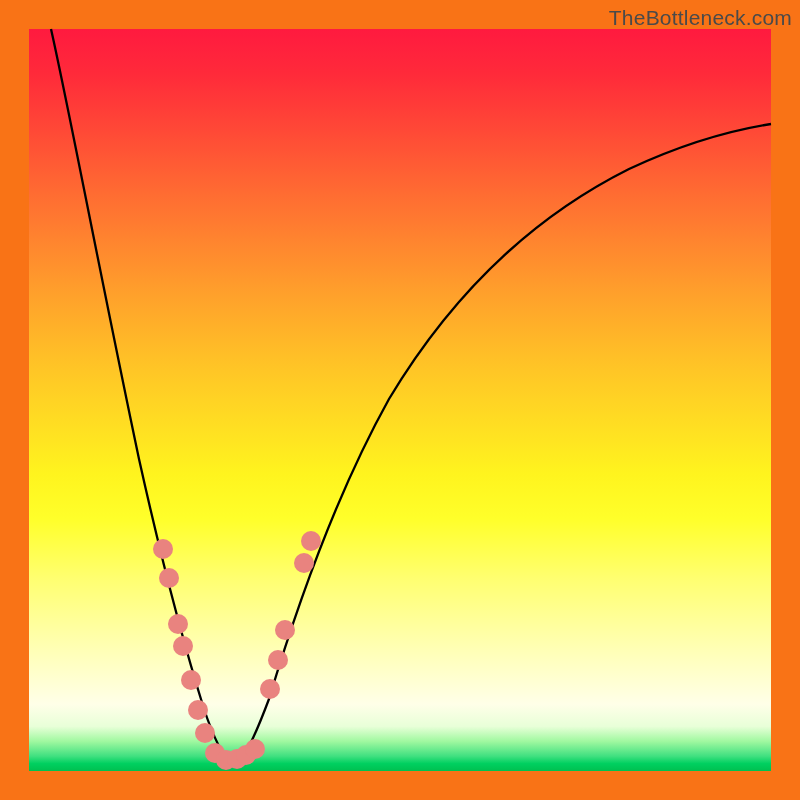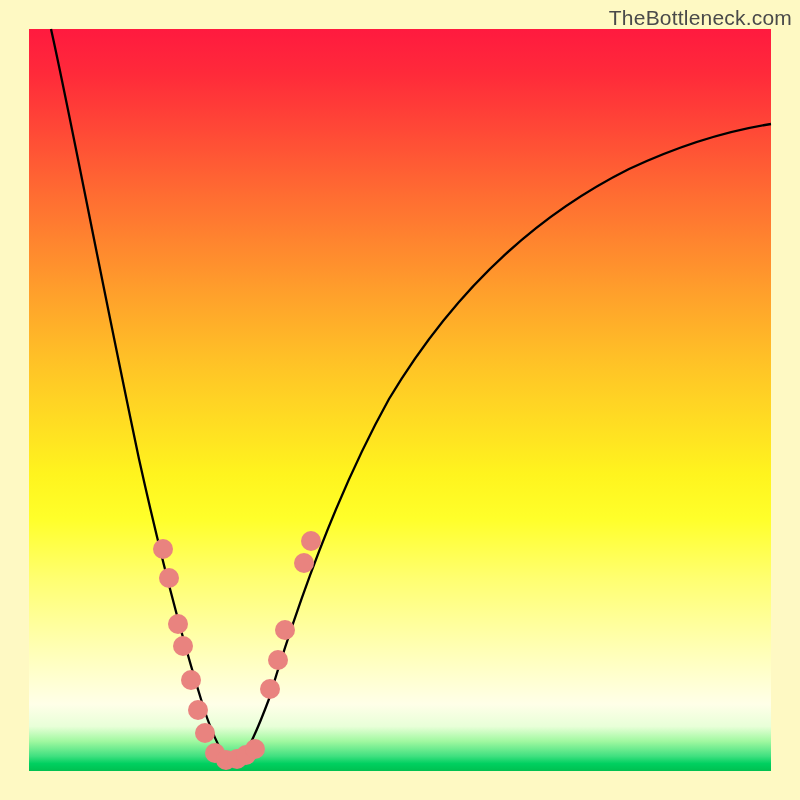--- a/index.html
+++ b/index.html
@@ -1,20 +1,20 @@
 <!DOCTYPE html>
 <html><head>
 <meta charset="utf-8">
 <style>
   * { margin: 0; padding: 0; box-sizing: border-box; }
   html, body { width: 800px; height: 800px; overflow: hidden; background: #000; }
   .outer {
     width: 800px;
     height: 800px;
-    background: #fef9c3;
+    background: #f97316;
     position: relative;
   }
   .plot-area {
     position: absolute;
     left: 29px;
     top: 29px;
     width: 742px;
     height: 742px;
     background: linear-gradient(to bottom,
       #ff1a3f 0%,

